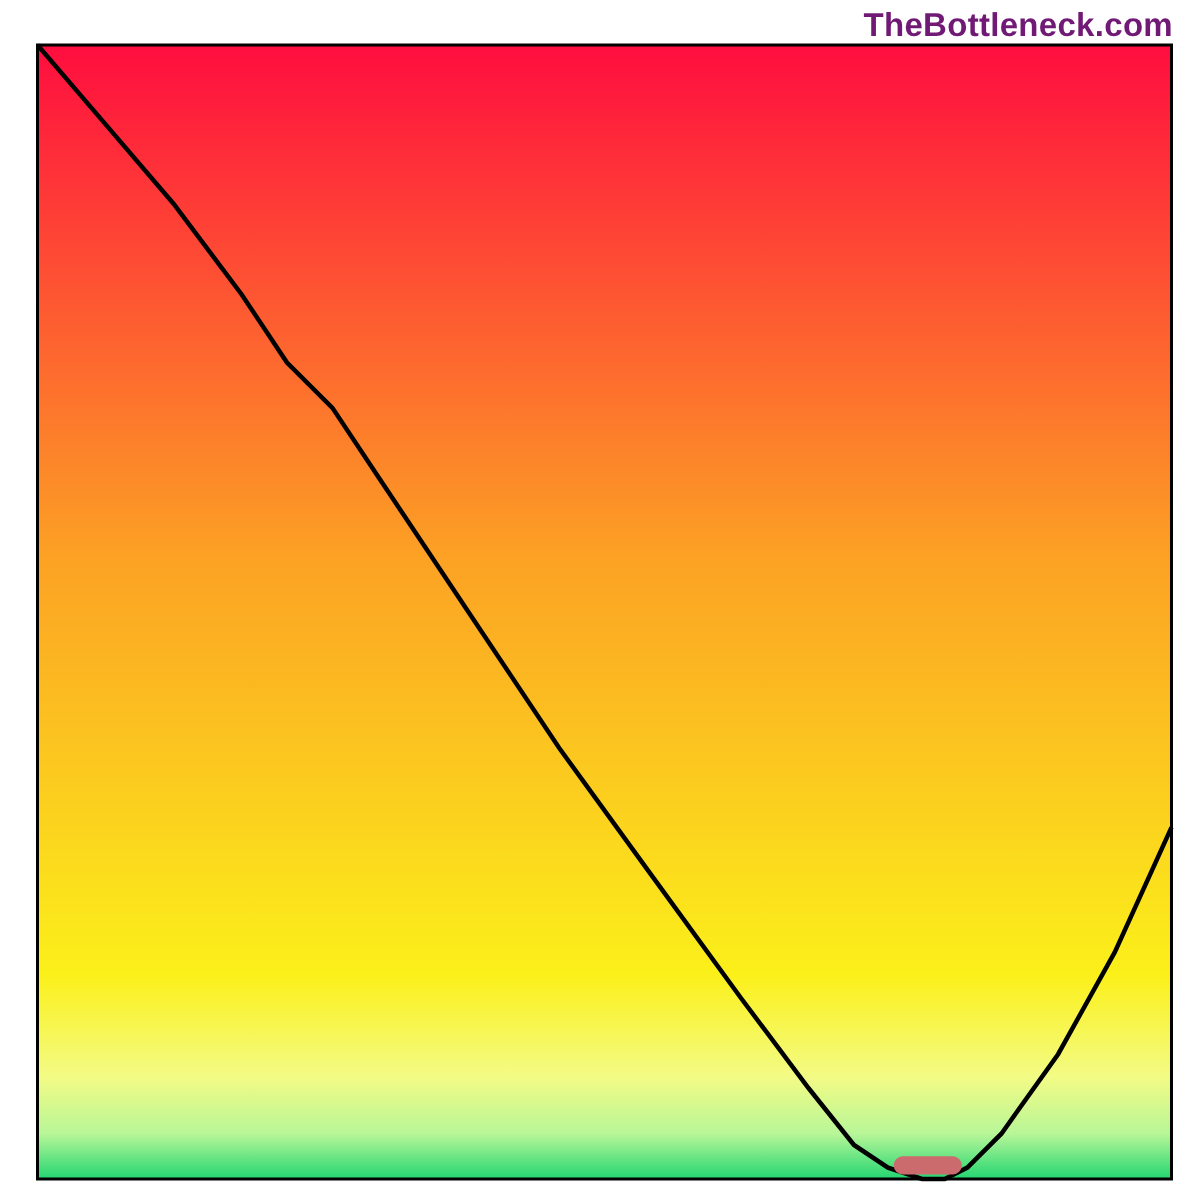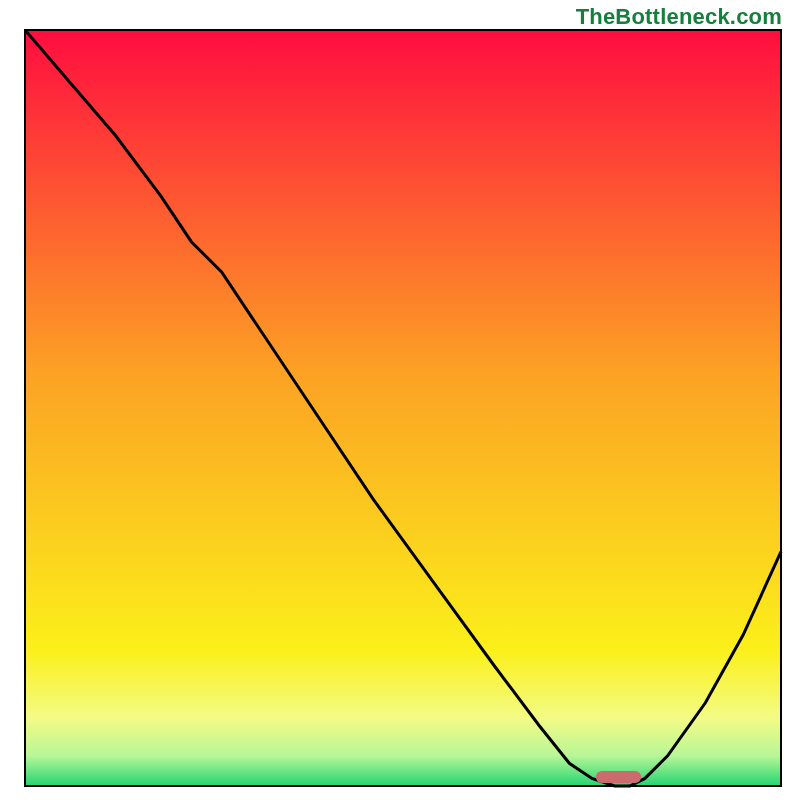--- a/index.html
+++ b/index.html
@@ -10,21 +10,21 @@
     background: #ffffff;
     font-family: Arial, Helvetica, sans-serif;
     overflow: hidden;
   }
   .watermark {
     position: absolute;
     top: 4px;
     right: 18px;
     font-size: 22px;
     font-weight: bold;
-    color: #15803d;
+    color: #701a75;
     letter-spacing: 0.2px;
     pointer-events: none;
   }
   .chart {
     position: absolute;
     left: 0;
     top: 0;
     width: 800px;
     height: 800px;
   }

